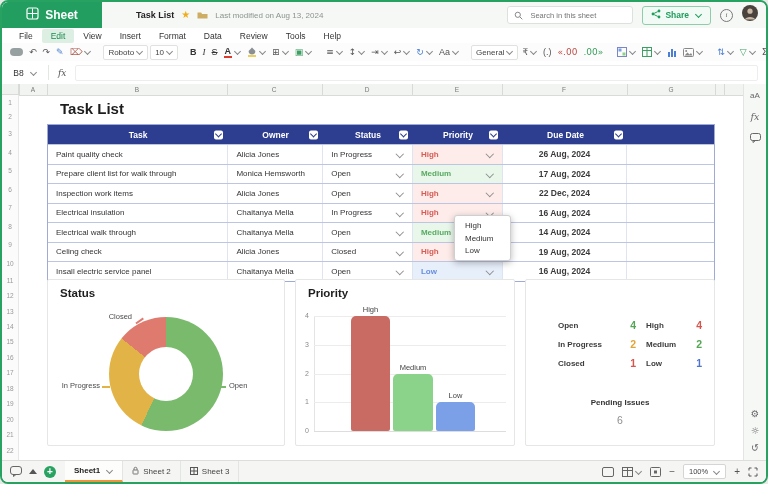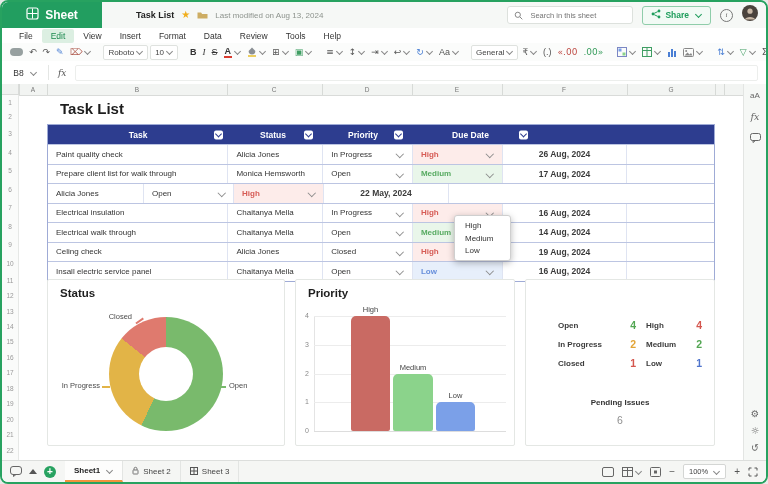--- a/index.html
+++ b/index.html
@@ -370,20 +370,26 @@
     <div class="sheet-title">Task List</div>
 
     <div class="ttable" id="ttable">
       <div class="thead" id="thead">
           <div class="th" style="width: 180px; align-items: center;">
             <span class="th-label">Task</span>
             <span class="filter-box">
               <i class="chev navy"></i>
             </span>
           </div>
+          <div class="th" style="width: 95px;">
+            <span class="th-label">Owner</span>
+            <span class="filter-box">
+              <i class="chev navy"></i>
+            </span>
+          </div>
           <div class="th" style="width: 90px;">
             <span class="th-label">Status</span>
             <span class="filter-box">
               <i class="chev navy"></i>
             </span>
           </div>
           <div class="th" style="width: 90px;">
             <span class="th-label">Priority</span>
             <span class="filter-box">
               <i class="chev navy"></i>
@@ -419,30 +425,31 @@
               <i class="cellchev"></i>
             </div>
             <div class="td pad priority" style="width: 90px; background: rgb(233, 246, 234);">
               <span class="pr-text" style="color: rgb(88, 171, 98);">Medium</span>
               <i class="cellchev"></i>
             </div>
             <div class="td due" style="width: 125px; text-align: center;">17 Aug, 2024</div>
             <div class="td" style="width: 88px;"></div>
           </div>
           <div class="trow">
+            <div class="td pad" style="width: 180px;">Inspection work items</div>
             <div class="td pad" style="width: 95px;">Alicia Jones</div>
             <div class="td pad" style="width: 90px;">
               <span>Open</span>
               <i class="cellchev"></i>
             </div>
             <div class="td pad priority" style="width: 90px; background: rgb(253, 236, 234);">
               <span class="pr-text" style="color: rgb(214, 92, 86);">High</span>
               <i class="cellchev"></i>
             </div>
-            <div class="td due" style="width: 125px;">22 May, 2024</div>
+            <div class="td due" style="width: 125px;">22 Dec, 2024</div>
             <div class="td" style="width: 88px;"></div>
           </div>
           <div class="trow">
             <div class="td pad" style="width: 180px;">Electrical insulation</div>
             <div class="td pad" style="width: 95px;">Chaitanya Mella</div>
             <div class="td pad" style="width: 90px;">
               <span>In Progress</span>
               <i class="cellchev"></i>
             </div>
             <div class="td pad priority" style="width: 90px; background: rgb(253, 236, 234);">

